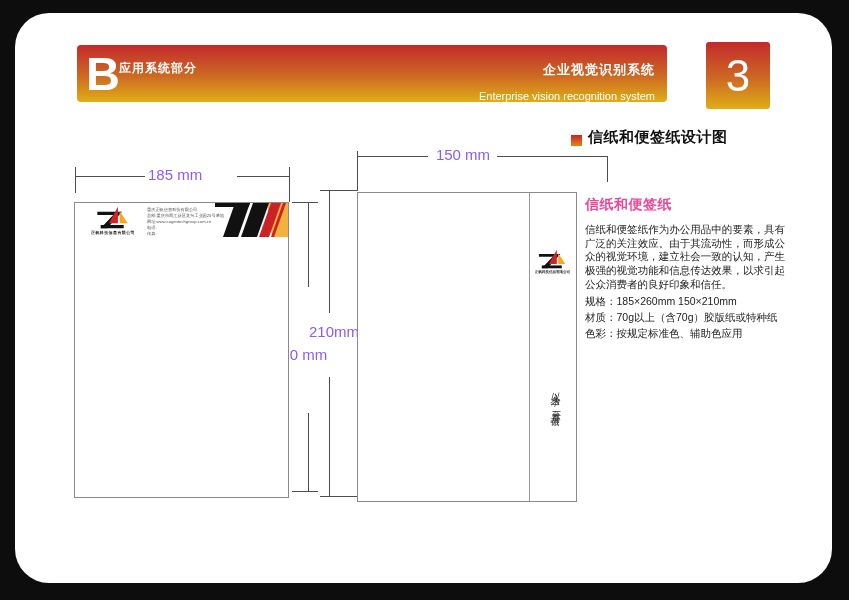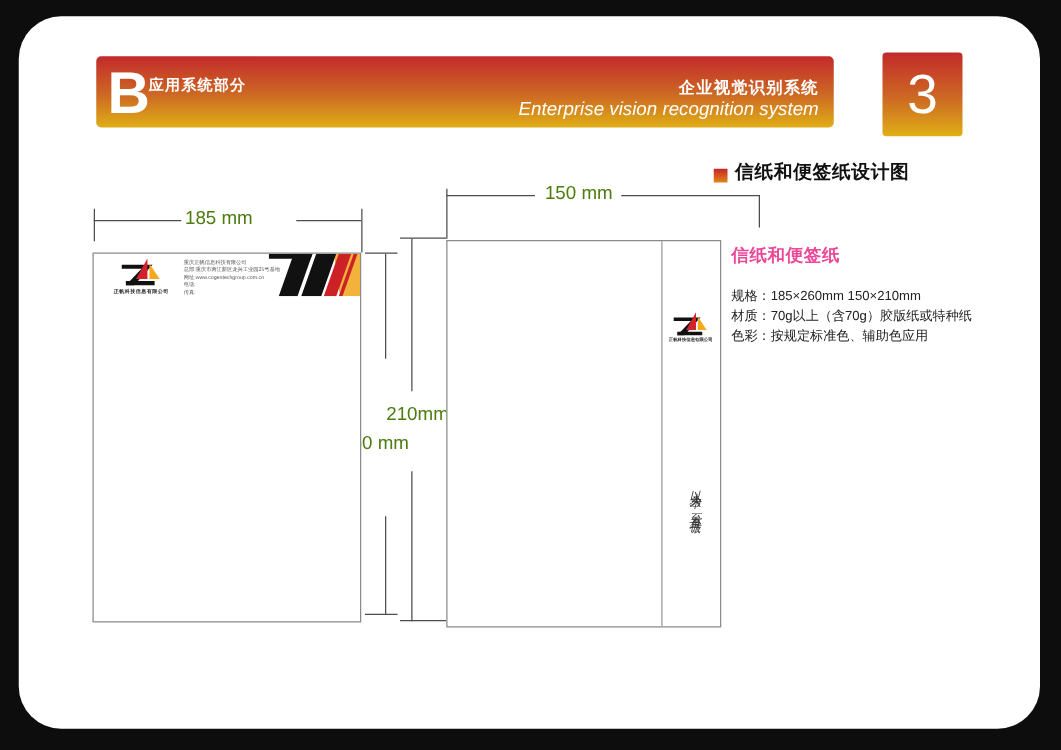--- a/index.html
+++ b/index.html
@@ -18,34 +18,34 @@
     position:absolute; left:62px; top:32px; width:590px; height:57px;
     border-radius:4px; color:#fff;
     background:linear-gradient(180deg,#c32a2b 0%, #cd6a23 55%, #dfae16 100%);
   }
   .b-letter { position:absolute; left:9px; top:0px; font-size:47px; font-weight:600; line-height:57px; }
   .hdr-left { position:absolute; left:42px; top:15px; }
   .hdr-left .cn { font-size:12px; font-weight:bold; letter-spacing:1px; }
   .hdr-left .en { font-size:11px; margin-top:4px; }
   .hdr-right { position:absolute; right:12px; top:16px; text-align:right; }
   .hdr-right .cn { font-size:13px; font-weight:bold; letter-spacing:1px; }
-  .hdr-right .en { font-size:15px; margin-top:0;font-style:italic; }
+  .hdr-right .en { font-size:11px; margin-top:11px; }
   .page-tile {
     position:absolute; left:691px; top:29px; width:64px; height:67px;
     border-radius:3px; color:#fff; font-size:44px;
     display:flex; align-items:center; justify-content:center;
     background:linear-gradient(180deg,#c32a2b 0%, #cd6a23 55%, #dfae16 100%);
   }
   
   .sec-bullet { position:absolute; left:556px; top:122px; width:11px; height:11px;
     background:linear-gradient(180deg,#c92427 0%, #e0871a 100%); }
   .sec-title { position:absolute; left:573px; top:115px; font-size:15px; font-weight:bold; color:#111; letter-spacing:0.5px; }
   
   .dline { position:absolute; background:#4d4d4d; }
-  .dlabel { position:absolute; font-size:15px; color:#4d7c0f; white-space:nowrap; }
+  .dlabel { position:absolute; font-size:15px; color:#8b5cf6; white-space:nowrap; }
   
   .paper { position:absolute; background:#fff; border:1px solid #8a8a8a; }
   .paper-letter { left:59px; top:189px; width:215px; height:296px; }
   .paper-note   { left:342px; top:179px; width:220px; height:310px; }
   .lh-band { position:absolute; left:0; top:0; width:100%; height:35px; }
   .lh-logo { position:absolute; left:20px; top:3px; width:36px; height:23px; }
   .lh-caption { position:absolute; left:8px; top:27px; width:60px; text-align:center;
     font-size:4px; font-weight:bold; color:#222; letter-spacing:0.4px; white-space:nowrap; }
   .lh-info { position:absolute; left:72px; top:4px; font-size:4.2px; line-height:1.45; color:#555; white-space:nowrap; }
   .lh-stripes { position:absolute; right:0; top:0; width:73px; height:34px; }
@@ -53,21 +53,21 @@
   .note-logo { position:absolute; right:8px; top:56px; width:31px; height:20px; }
   .note-caption { position:absolute; right:2px; top:77px; width:43px; text-align:center;
     font-size:3.5px; font-weight:bold; color:#222; white-space:nowrap; }
   .note-slogan { position:absolute; right:15px; top:192px; height:90px;
     writing-mode:vertical-rl; font-size:9px; letter-spacing:2px; color:#333;
     font-family:"DejaVu Serif","Liberation Serif",serif; font-style:italic; }
   
   .desc { position:absolute; left:570px; top:183px; width:200px; color:#222; }
   .desc h3 { font-size:14px; font-weight:bold; color:#ec4899; margin-bottom:9px; letter-spacing:0.5px; }
   .desc .body { font-size:10.5px; line-height:1.3; text-align:justify; }
-  .desc .spec { margin-top:16px; font-size:10.5px; line-height:1.5; }
+  .desc .spec { margin-top:3px; font-size:10.5px; line-height:1.5; }
 </style>
 </head>
 <body>
 
 <div id="stage">
   <div class="card">
 
     <div class="header-bar">
       <div class="b-letter">B</div>
       <div class="hdr-left">
@@ -145,20 +145,21 @@
         <polygon fill="#111" points="5,23 33,23 33,27 5,27"></polygon>
         <polygon fill="#d2232a" points="26,1 26,21 15,21"></polygon>
         <polygon fill="#f5a81c" points="28,6 28,21 38,21"></polygon>
       </svg>
       <div class="note-caption">正帆科技信息有限公司</div>
       <div class="note-slogan">以人为本　至真至诚</div>
     </div>
 
     <div class="desc">
       <h3>信纸和便签纸</h3>
+      <div class="body">信纸和便签纸作为办公用品中的要素，具有广泛的关注效应。由于其流动性，而形成公众的视觉环境，建立社会一致的认知，产生极强的视觉功能和信息传达效果，以求引起公众消费者的良好印象和信任。</div>
       <div class="spec">
         <div>规格：185×260mm 150×210mm</div>
         <div>材质：70g以上（含70g）胶版纸或特种纸</div>
         <div>色彩：按规定标准色、辅助色应用</div>
       </div>
     </div>
 
   </div>
 </div>
 

